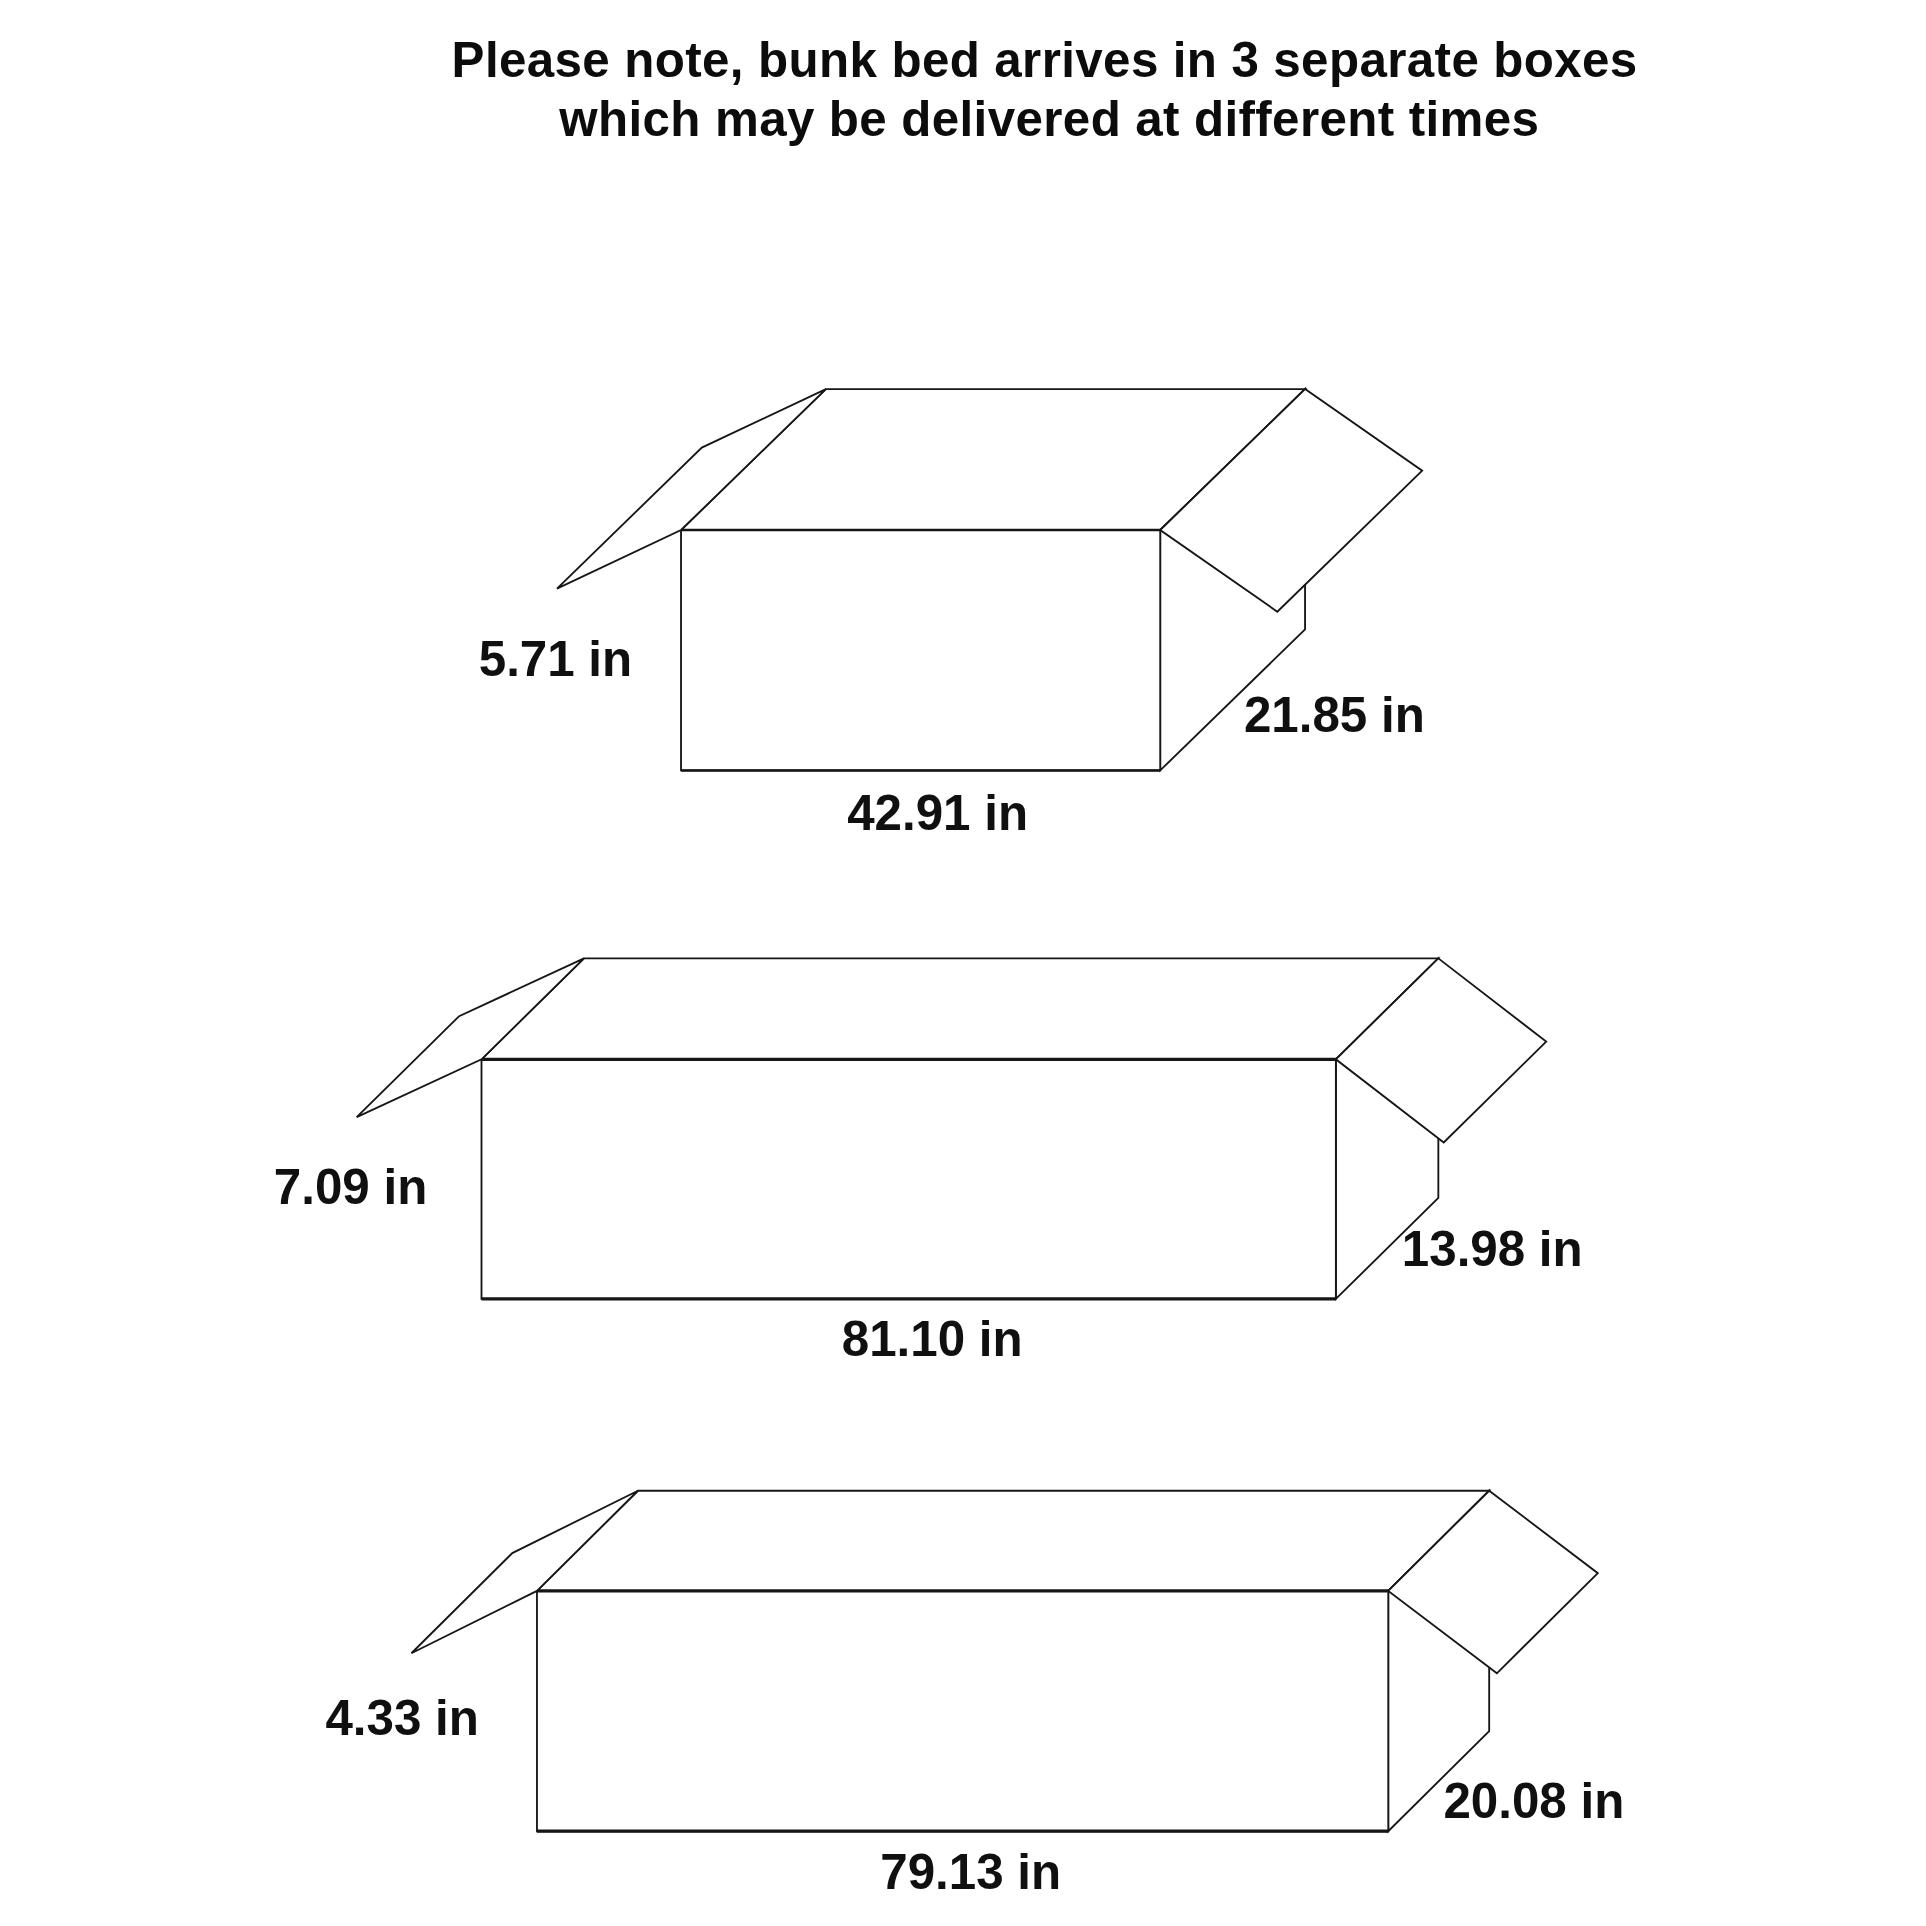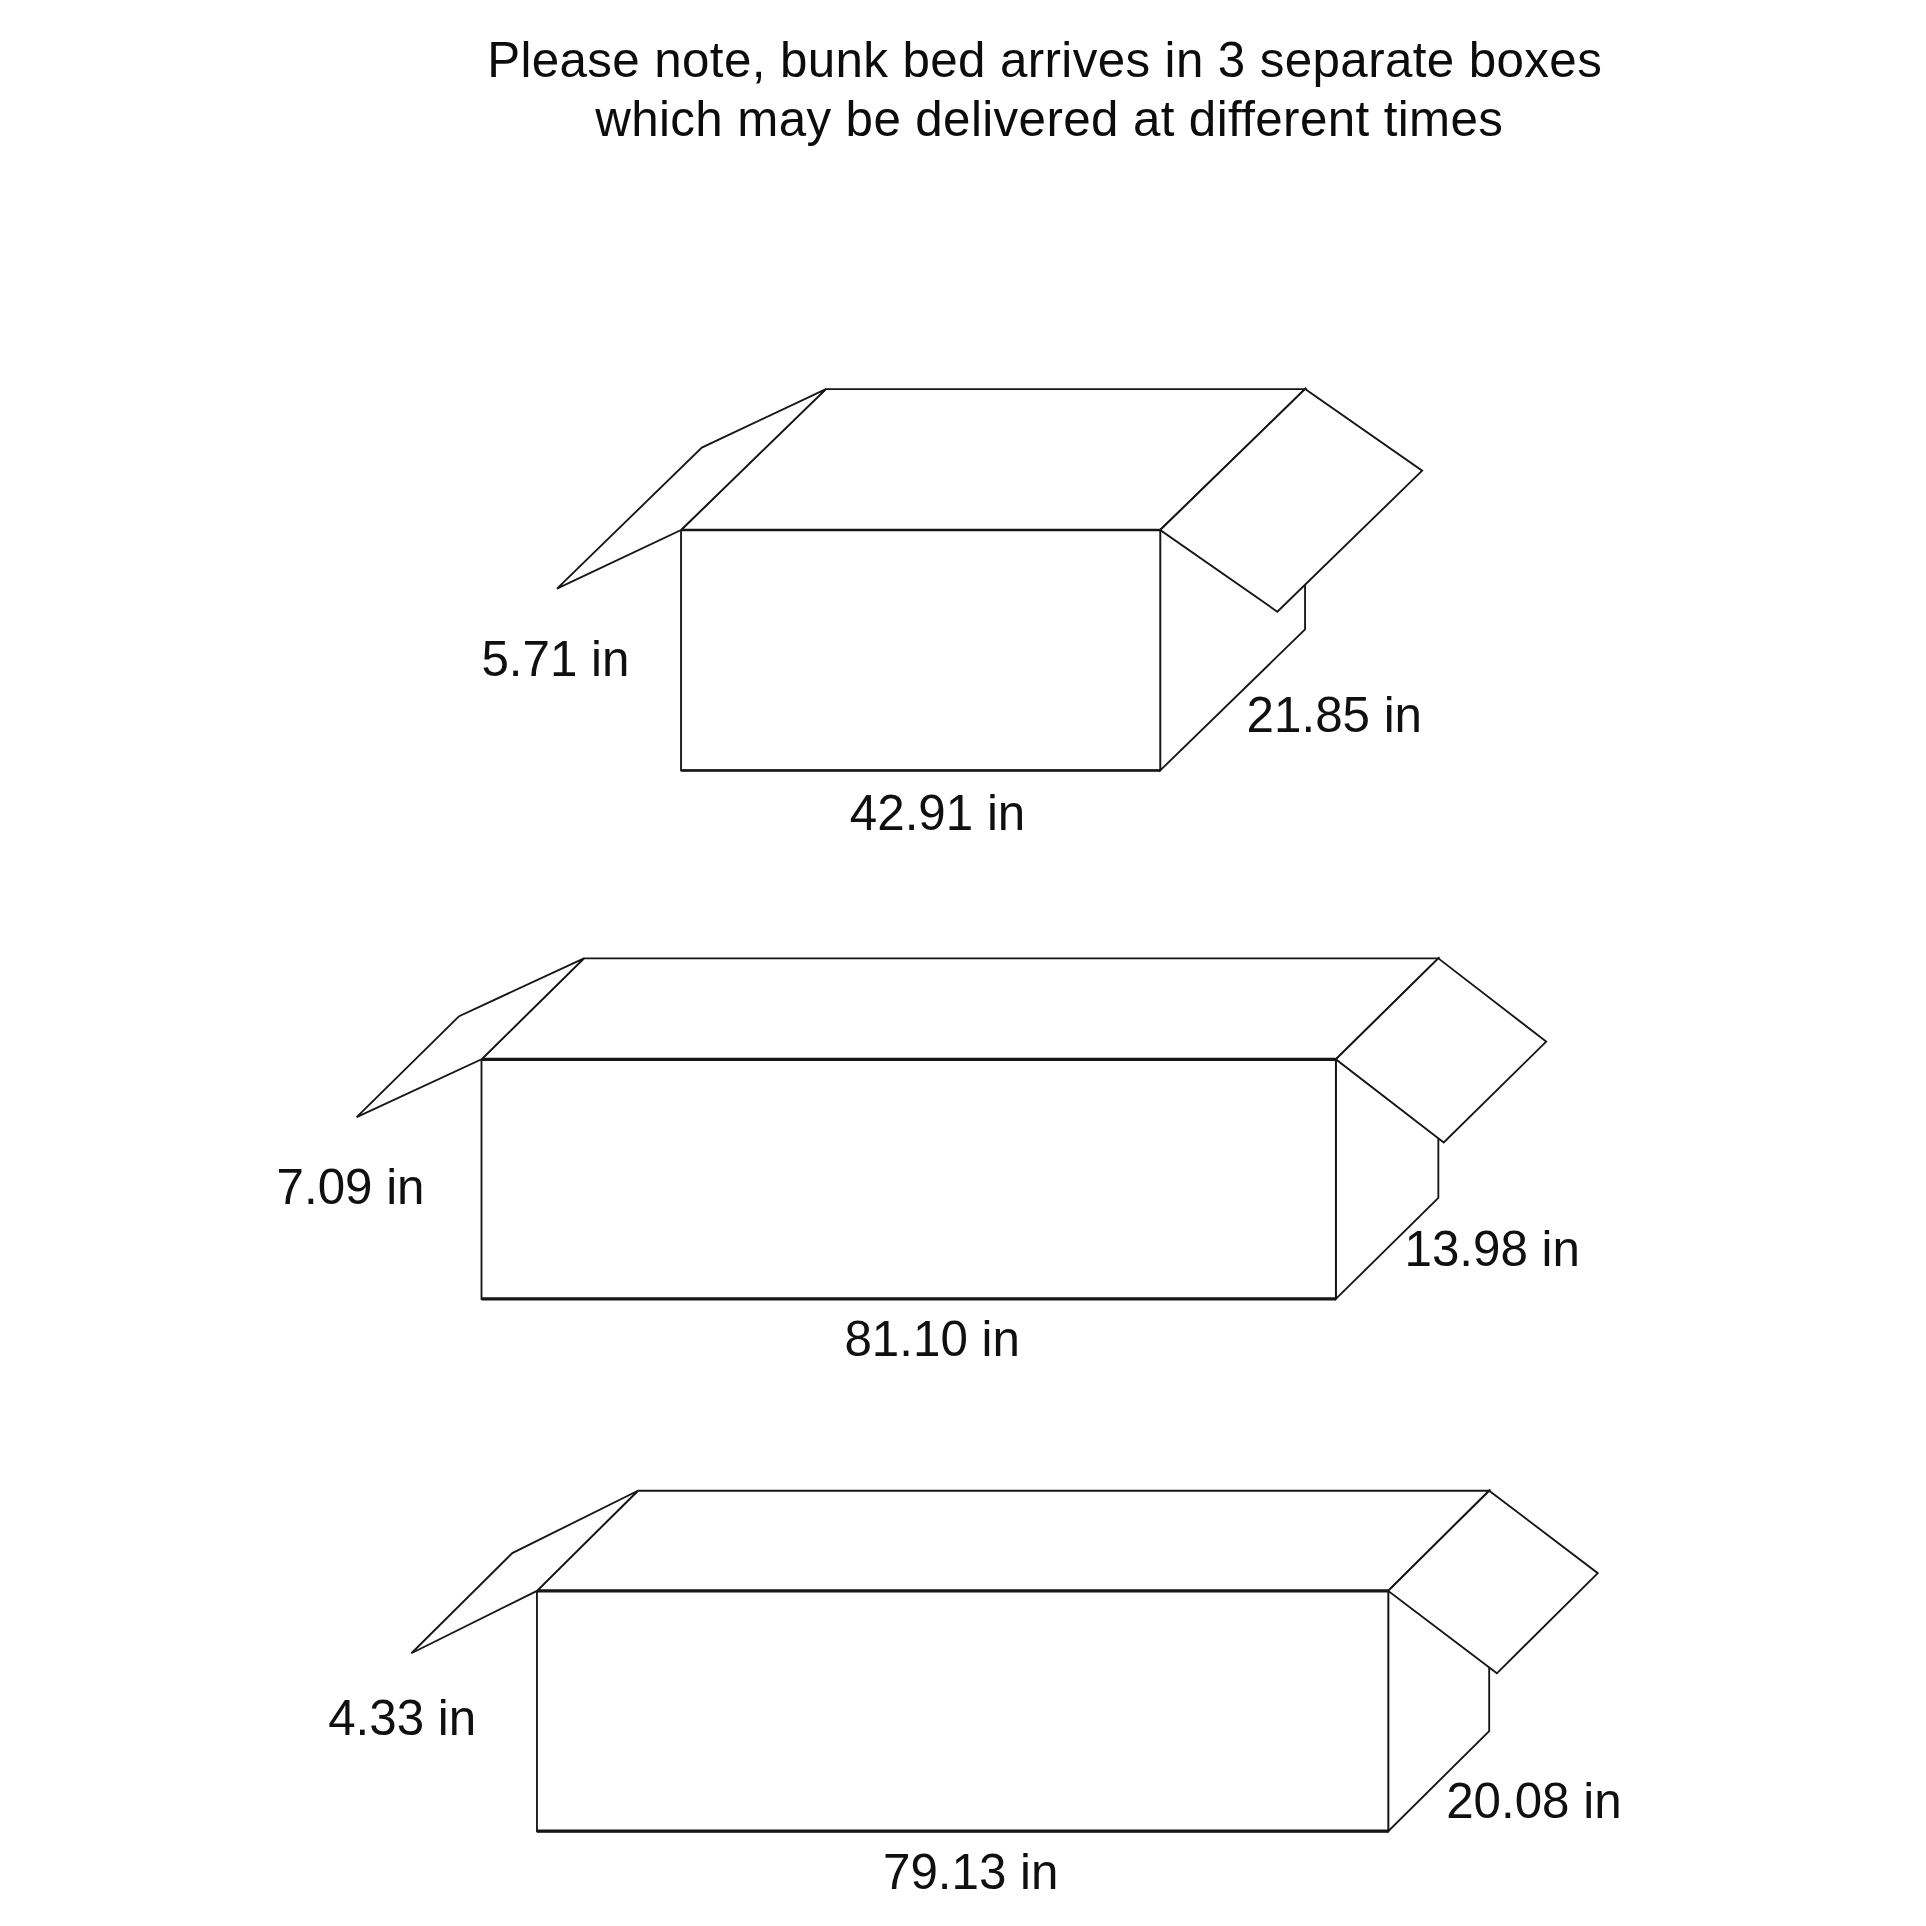--- a/index.html
+++ b/index.html
@@ -6,20 +6,21 @@
     margin: 0;
     padding: 0;
     background: #ffffff;
   }
   .canvas {
     position: relative;
     width: 1710px;
     height: 1926px;
     background: #ffffff;
     overflow: hidden;
+    font-weight: bold;
   }
   svg.diagram {
     position: absolute;
     left: 0;
     top: 0;
     width: 1926px;
     height: 1926px;
     display: block;
   }
   .face {

